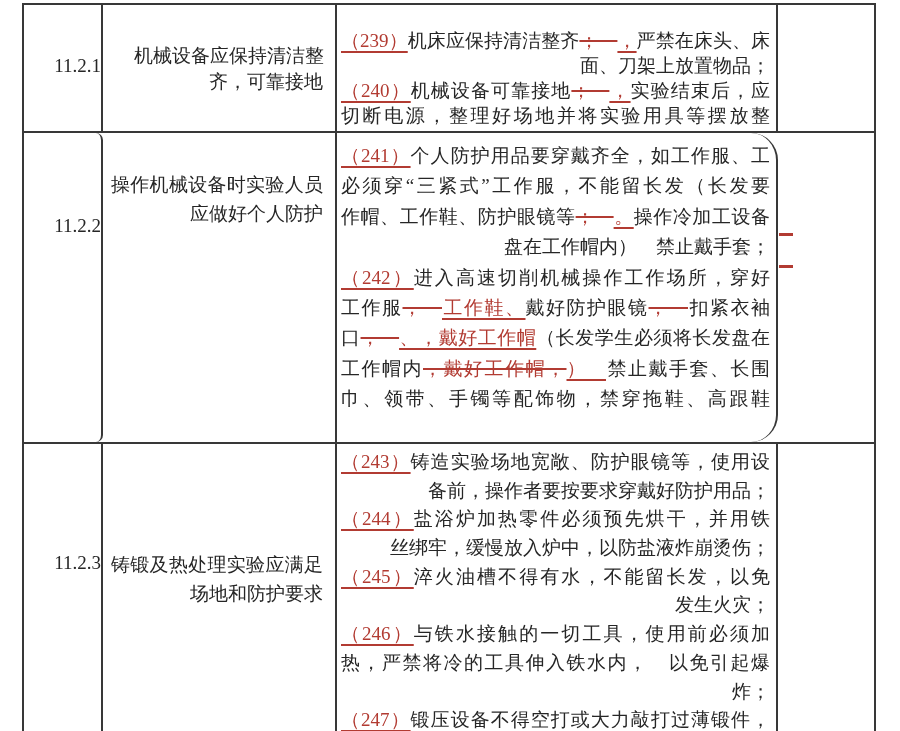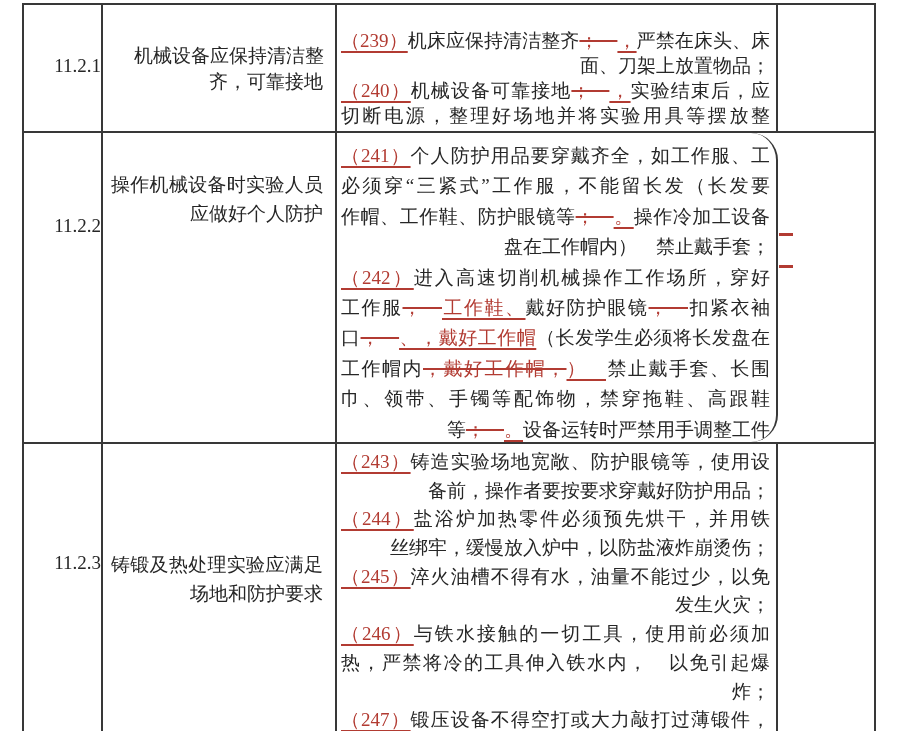--- a/index.html
+++ b/index.html
@@ -32,21 +32,21 @@
   .line{
     text-align:justify;text-align-last:justify;
     height:var(--lh);line-height:var(--lh);
     white-space:nowrap;
   }
   .line.end{text-align-last:auto;text-align:right;}
   .r1 .c3{padding-top:23px;}  .r1 .c3 .line{--lh:25px;}
   .r2 .c3{padding-top:8px;border-radius:27px;}  .r2 .c3 .line{--lh:30.4px;}
   .r3 .c3{padding-top:4px;}  .r3 .c3 .line{--lh:28.7px;}
   .r1 .c1{padding-top:50px;} .r1 .c2{padding-top:38px;margin-left:23px;} .r1 .c2 .line{--lh:26px;}
-  .r2 .c1{padding-top:82px;} .r2 .c2{padding-top:37px;} .r2 .c2 .line{--lh:29px;}
+  .r2 .c1{padding-top:82px;border-radius:7px;} .r2 .c2{padding-top:37px;} .r2 .c2 .line{--lh:29px;}
   .r3 .c1{padding-top:108px;}.r3 .c2{padding-top:106px;}.r3 .c2 .line{--lh:29px;}
   .t-n{color:var(--ink);}
   .t-ins{
     color:var(--edit-red);
     text-decoration:underline;
     text-decoration-color:var(--edit-red);
     text-decoration-thickness:1.5px;
     text-underline-offset:4px;
   }
   .t-del{
@@ -92,39 +92,38 @@
       <div class="c c3">
           <div class="line"><span class="t-ins">（241）</span><span class="t-n">个人防护用品要穿戴齐全，如工作服、工</span></div>
           <div class="line"><span class="t-n">必须穿“三紧式”工作服，不能留长发（长发要</span></div>
           <div class="line"><span class="t-n">作帽、工作鞋、防护眼镜等</span><span class="t-del">； </span><span class="t-ins">。</span><span class="t-n">操作冷加工设备</span></div>
           <div class="line end"><span class="t-n">盘在工作帽内）　禁止戴手套；</span></div>
           <div class="line"><span class="t-ins">（242）</span><span class="t-n">进入高速切削机械操作工作场所，穿好</span></div>
           <div class="line"><span class="t-n">工作服</span><span class="t-del">， </span><span class="t-ins">工作鞋、</span><span class="t-n">戴好防护眼镜</span><span class="t-del">， </span><span class="t-n">扣紧衣袖</span></div>
           <div class="line"><span class="t-n">口</span><span class="t-del">， </span><span class="t-ins">、，戴好工作帽</span><span class="t-n">（长发学生必须将长发盘在</span></div>
           <div class="line"><span class="t-n">工作帽内</span><span class="t-del">，戴好工作帽，</span><span class="t-ins">） </span><span class="t-n">禁止戴手套、长围</span></div>
           <div class="line"><span class="t-n">巾、领带、手镯等配饰物，禁穿拖鞋、高跟鞋</span></div>
-          <div class="line end"><span class="t-n">等</span><span class="t-del">； </span><span class="t-ins">。</span><span class="t-n">设备运转时严禁用手调整工件</span></div>
         </div>
       <div class="c c4"></div>
     </div>
 
     <div class="row r3">
       <div class="c c1">
         <span>11.2.3</span>
       </div>
       <div class="c c2">
           <div class="line"><span class="t-n">铸锻及热处理实验应满足</span></div>
           <div class="line end"><span class="t-n">场地和防护要求</span></div>
         </div>
       <div class="c c3">
           <div class="line"><span class="t-ins">（243）</span><span class="t-n">铸造实验场地宽敞、防护眼镜等，使用设</span></div>
           <div class="line end"><span class="t-n">备前，操作者要按要求穿戴好防护用品；</span></div>
           <div class="line"><span class="t-ins">（244）</span><span class="t-n">盐浴炉加热零件必须预先烘干，并用铁</span></div>
           <div class="line end"><span class="t-n">丝绑牢，缓慢放入炉中，以防盐液炸崩烫伤；</span></div>
-          <div class="line"><span class="t-ins">（245）</span><span class="t-n">淬火油槽不得有水，油量不能过少，以免</span></div>
+          <div class="line"><span class="t-ins">（245）</span><span class="t-n">淬火油槽不得有水，不能留长发，以免</span></div>
           <div class="line end"><span class="t-n">发生火灾；</span></div>
           <div class="line"><span class="t-ins">（246）</span><span class="t-n">与铁水接触的一切工具，使用前必须加</span></div>
           <div class="line"><span class="t-n">热，严禁将冷的工具伸入铁水内，　以免引起爆</span></div>
           <div class="line end"><span class="t-n">炸；</span></div>
           <div class="line"><span class="t-ins">（247）</span><span class="t-n">锻压设备不得空打或大力敲打过薄锻件，</span></div>
         </div>
       <div class="c c4"></div>
     </div>
 
   </div>

